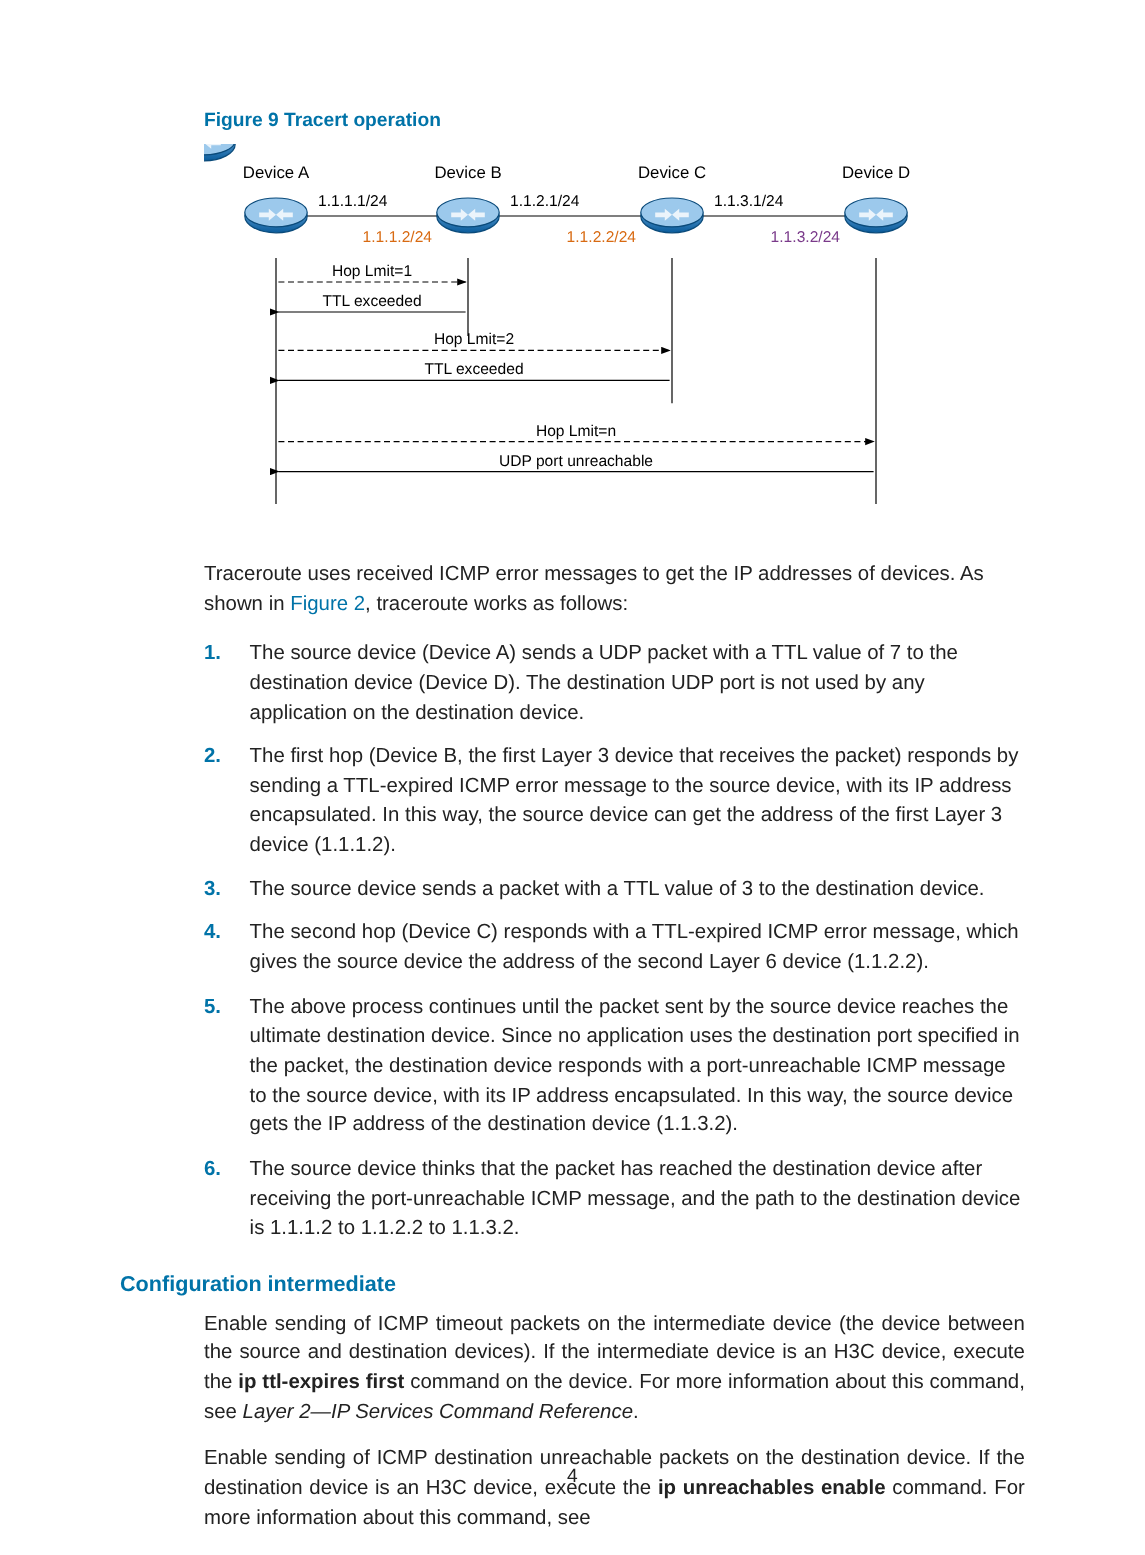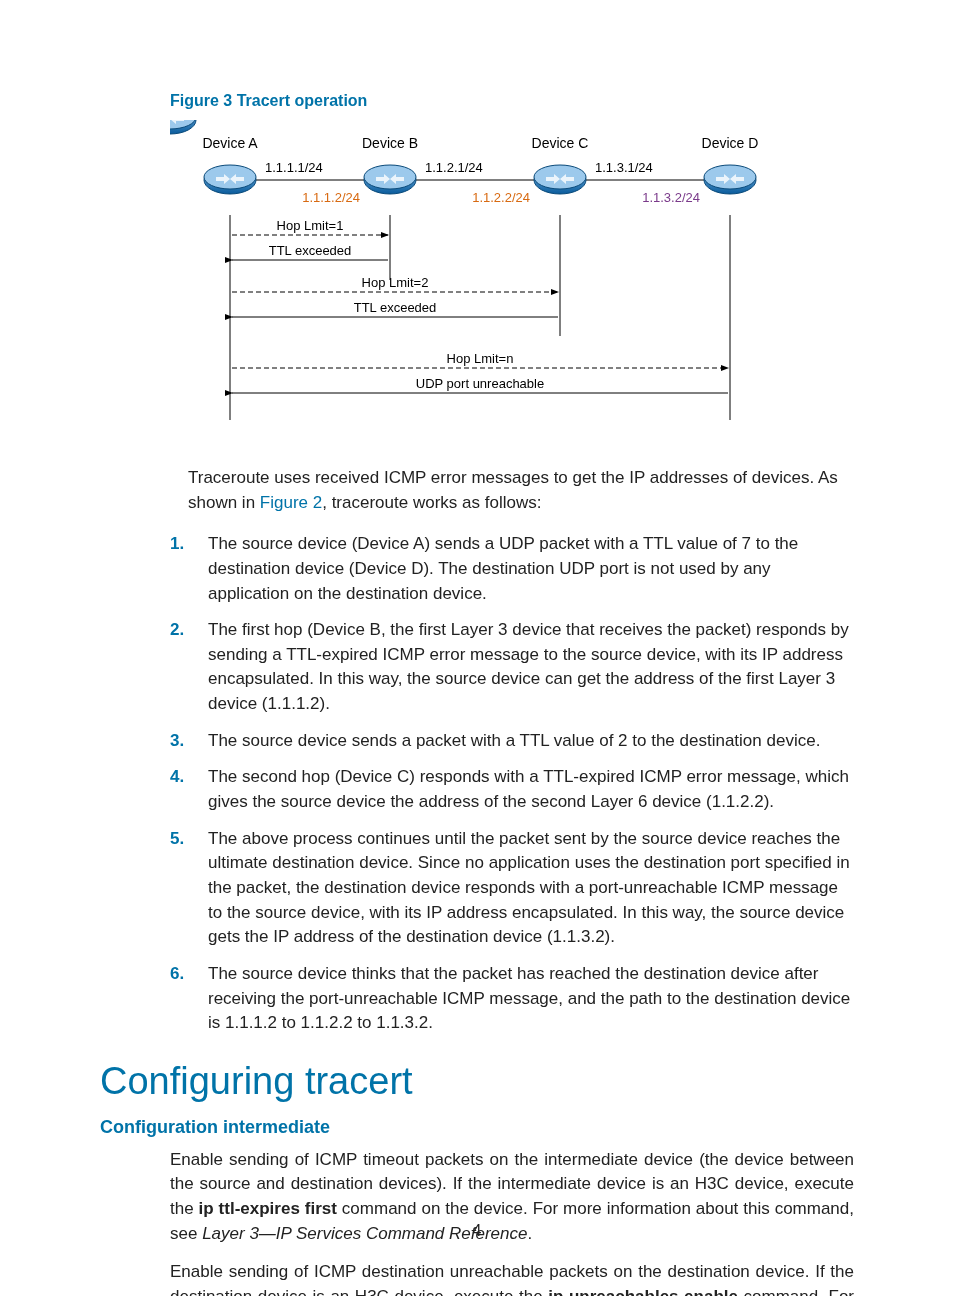--- a/index.html
+++ b/index.html
@@ -30,21 +30,21 @@
 
   .dev-label { font-size: 14px; fill: #000; font-family: Arial, sans-serif; }
   .ip-top { font-size: 13px; fill: #000; font-family: Arial, sans-serif; }
   .ip-bot-b { font-size: 13px; fill: #d86a12; font-family: Arial, sans-serif; }
   .ip-bot-c { font-size: 13px; fill: #7a3a8a; font-family: Arial, sans-serif; }
   .hop-label { font-size: 13px; fill: #000; font-family: Arial, sans-serif; }
   .dash { stroke: #000; stroke-width: 1; stroke-dasharray: 5 3; fill: none; }
   .solid { stroke: #000; stroke-width: 1; fill: none; }
 
   .body-text {
-    margin-left: 88px;
+    margin-left: 70px;
     line-height: 1.45;
     font-size: 17px;
     text-align: left;
   }
   .link { color: #0073a8; }
 
   ol.steps {
     margin: 14px 0 24px 70px;
     padding: 0 0 0 38px;
     counter-reset: step;
@@ -92,21 +92,21 @@
     bottom: 56px;
     text-align: center;
     font-size: 16px;
   }
 </style>
 </head>
 <body>
 
 <div class="page">
 
-  <div class="fig-caption">Figure 3 Tracert operation</div>
+  <div class="fig-caption">Figure 9 Tracert operation</div>
 
   <div class="figure-wrap">
     <svg class="figure" width="620" height="310" viewBox="0 0 620 310">
       <defs>
         <linearGradient id="rg" x1="0" y1="0" x2="0" y2="1">
           <stop offset="0" stop-color="#7fb8e8"></stop>
           <stop offset="1" stop-color="#0a5c9c"></stop>
         </linearGradient>
         <marker id="arrR" markerWidth="8" markerHeight="8" refX="7" refY="3" orient="auto">
           <path d="M0,0 L8,3 L0,6 Z" fill="#000"></path>
@@ -167,32 +167,31 @@
     </svg>
   </div>
 
   <p class="body-text">
     <span>Traceroute uses received ICMP error messages to get the IP addresses of devices. As shown in </span><span class="link">Figure 2</span><span>, traceroute works as follows:</span>
   </p>
 
   <ol class="steps">
     <li>The source device (Device A) sends a UDP packet with a TTL value of 7 to the destination device (Device D). The destination UDP port is not used by any application on the destination device.</li>
     <li>The first hop (Device B, the first Layer 3 device that receives the packet) responds by sending a TTL-expired ICMP error message to the source device, with its IP address encapsulated. In this way, the source device can get the address of the first Layer 3 device (1.1.1.2).</li>
-    <li>The source device sends a packet with a TTL value of 2 to the destination device.</li>
+    <li>The source device sends a packet with a TTL value of 3 to the destination device.</li>
     <li>The second hop (Device C) responds with a TTL-expired ICMP error message, which gives the source device the address of the second Layer 6 device (1.1.2.2).</li>
     <li>The above process continues until the packet sent by the source device reaches the ultimate destination device. Since no application uses the destination port specified in the packet, the destination device responds with a port-unreachable ICMP message to the source device, with its IP address encapsulated. In this way, the source device gets the IP address of the destination device (1.1.3.2).</li>
     <li>The source device thinks that the packet has reached the destination device after receiving the port-unreachable ICMP message, and the path to the destination device is 1.1.1.2 to 1.1.2.2 to 1.1.3.2.</li>
   </ol>
 
-  <h1 class="section">Configuring tracert</h1>
 
   <h2 class="sub">Configuration intermediate</h2>
 
   <p class="para">
-    <span>Enable sending of ICMP timeout packets on the intermediate device (the device between the source and destination devices). If the intermediate device is an H3C device, execute the </span><b>ip ttl-expires first</b><span> command on the device. For more information about this command, see </span><i>Layer 3—IP Services Command Reference</i><span>.</span>
+    <span>Enable sending of ICMP timeout packets on the intermediate device (the device between the source and destination devices). If the intermediate device is an H3C device, execute the </span><b>ip ttl-expires first</b><span> command on the device. For more information about this command, see </span><i>Layer 2—IP Services Command Reference</i><span>.</span>
   </p>
 
   <p class="para">
     <span>Enable sending of ICMP destination unreachable packets on the destination device. If the destination device is an H3C device, execute the </span><b>ip unreachables enable</b><span> command. For more information about this command, see </span>
   </p>
 
 </div>
 
 <div class="page-num">4</div>
 

